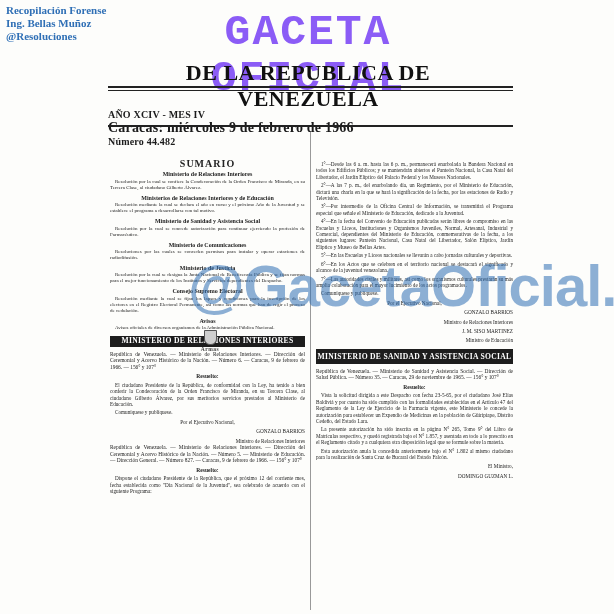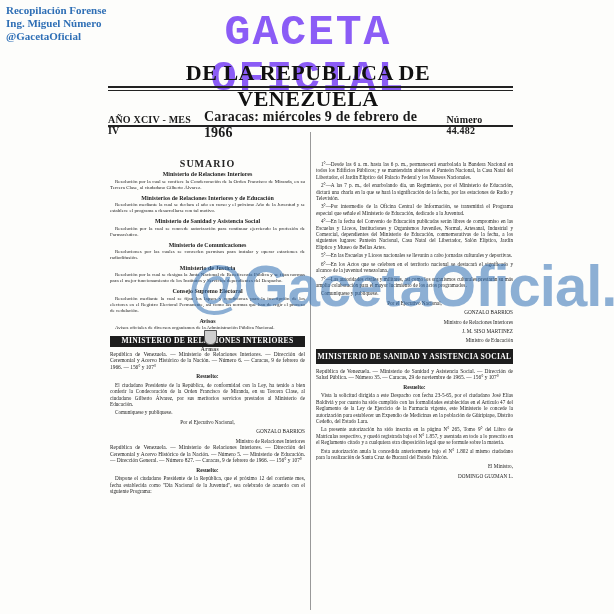--- a/index.html
+++ b/index.html
@@ -67,22 +67,22 @@
   }
   .rule-top{
     position:absolute;left:108px;top:86px;width:405px;height:2px;background:#222;
   }
   .rule-top2{
     position:absolute;left:108px;top:90px;width:405px;height:1px;background:#222;
   }
 
   .issueline{
     position:absolute;left:108px;top:109px;width:405px;
-    display:flex;justify-content:space-between;align-items:center;
-    font-size:10px;font-weight:bold;letter-spacing:.2px;
+    display:flex;justify-content:space-between;align-items:flex-start;
+    font-size:10px;font-weight:bold;letter-spacing:.2px;flex-direction:column;
   }
   .issueline .mid{font-weight:bold;font-size:14px;}
   .rule-issue{
     position:absolute;left:108px;top:125px;width:405px;height:1.5px;background:#222;
   }
 
   
   .col{
     position:absolute;
     font-size:5.2px;
@@ -229,18 +229,18 @@
     <div class="center-small">Resuelto:</div>
     <div class="p">Vista la solicitud dirigida a este Despacho con fecha 23-5-65, por el ciudadano José Elías Baldiviá y por cuanto ha sido cumplido con las formalidades establecidas en el Artículo 47 del Reglamento de la Ley de Ejercicio de la Farmacia vigente, este Ministerio le concede la autorización para establecer un Expendio de Medicinas en la población de Güiripiape, Distrito Cedeño, del Estado Lara.</div>
     <div class="p">La presente autorización ha sido inscrita en la página N° 265, Tomo 9° del Libro de Matrículas respectivo, y quedó registrada bajo el N° 1.857, y asentada en todo a lo prescrito en el Reglamento citado y a cualquiera otra disposición legal que se formule sobre la materia.</div>
     <div class="p">Esta autorización anula la concedida anteriormente bajo el N° 1.802 al mismo ciudadano para la realización de Santa Cruz de Bucaral del Estado Falcón.</div>
     <div class="sig">El Ministro,</div>
     <div class="sig">DOMINGO GUZMAN L.</div>
   </div>
 
   <div class="wm-top">
     <div>Recopilación Forense</div>
-    <div>Ing. Miguel Número</div>
-    <div>@GacetaOficial</div>
+    <div>Ing. Bellas Muñoz</div>
+    <div>@Resoluciones</div>
   </div>
   <div class="wm-big">@GacetaOficial.io</div>
 
 </div>
 
 </body></html>

